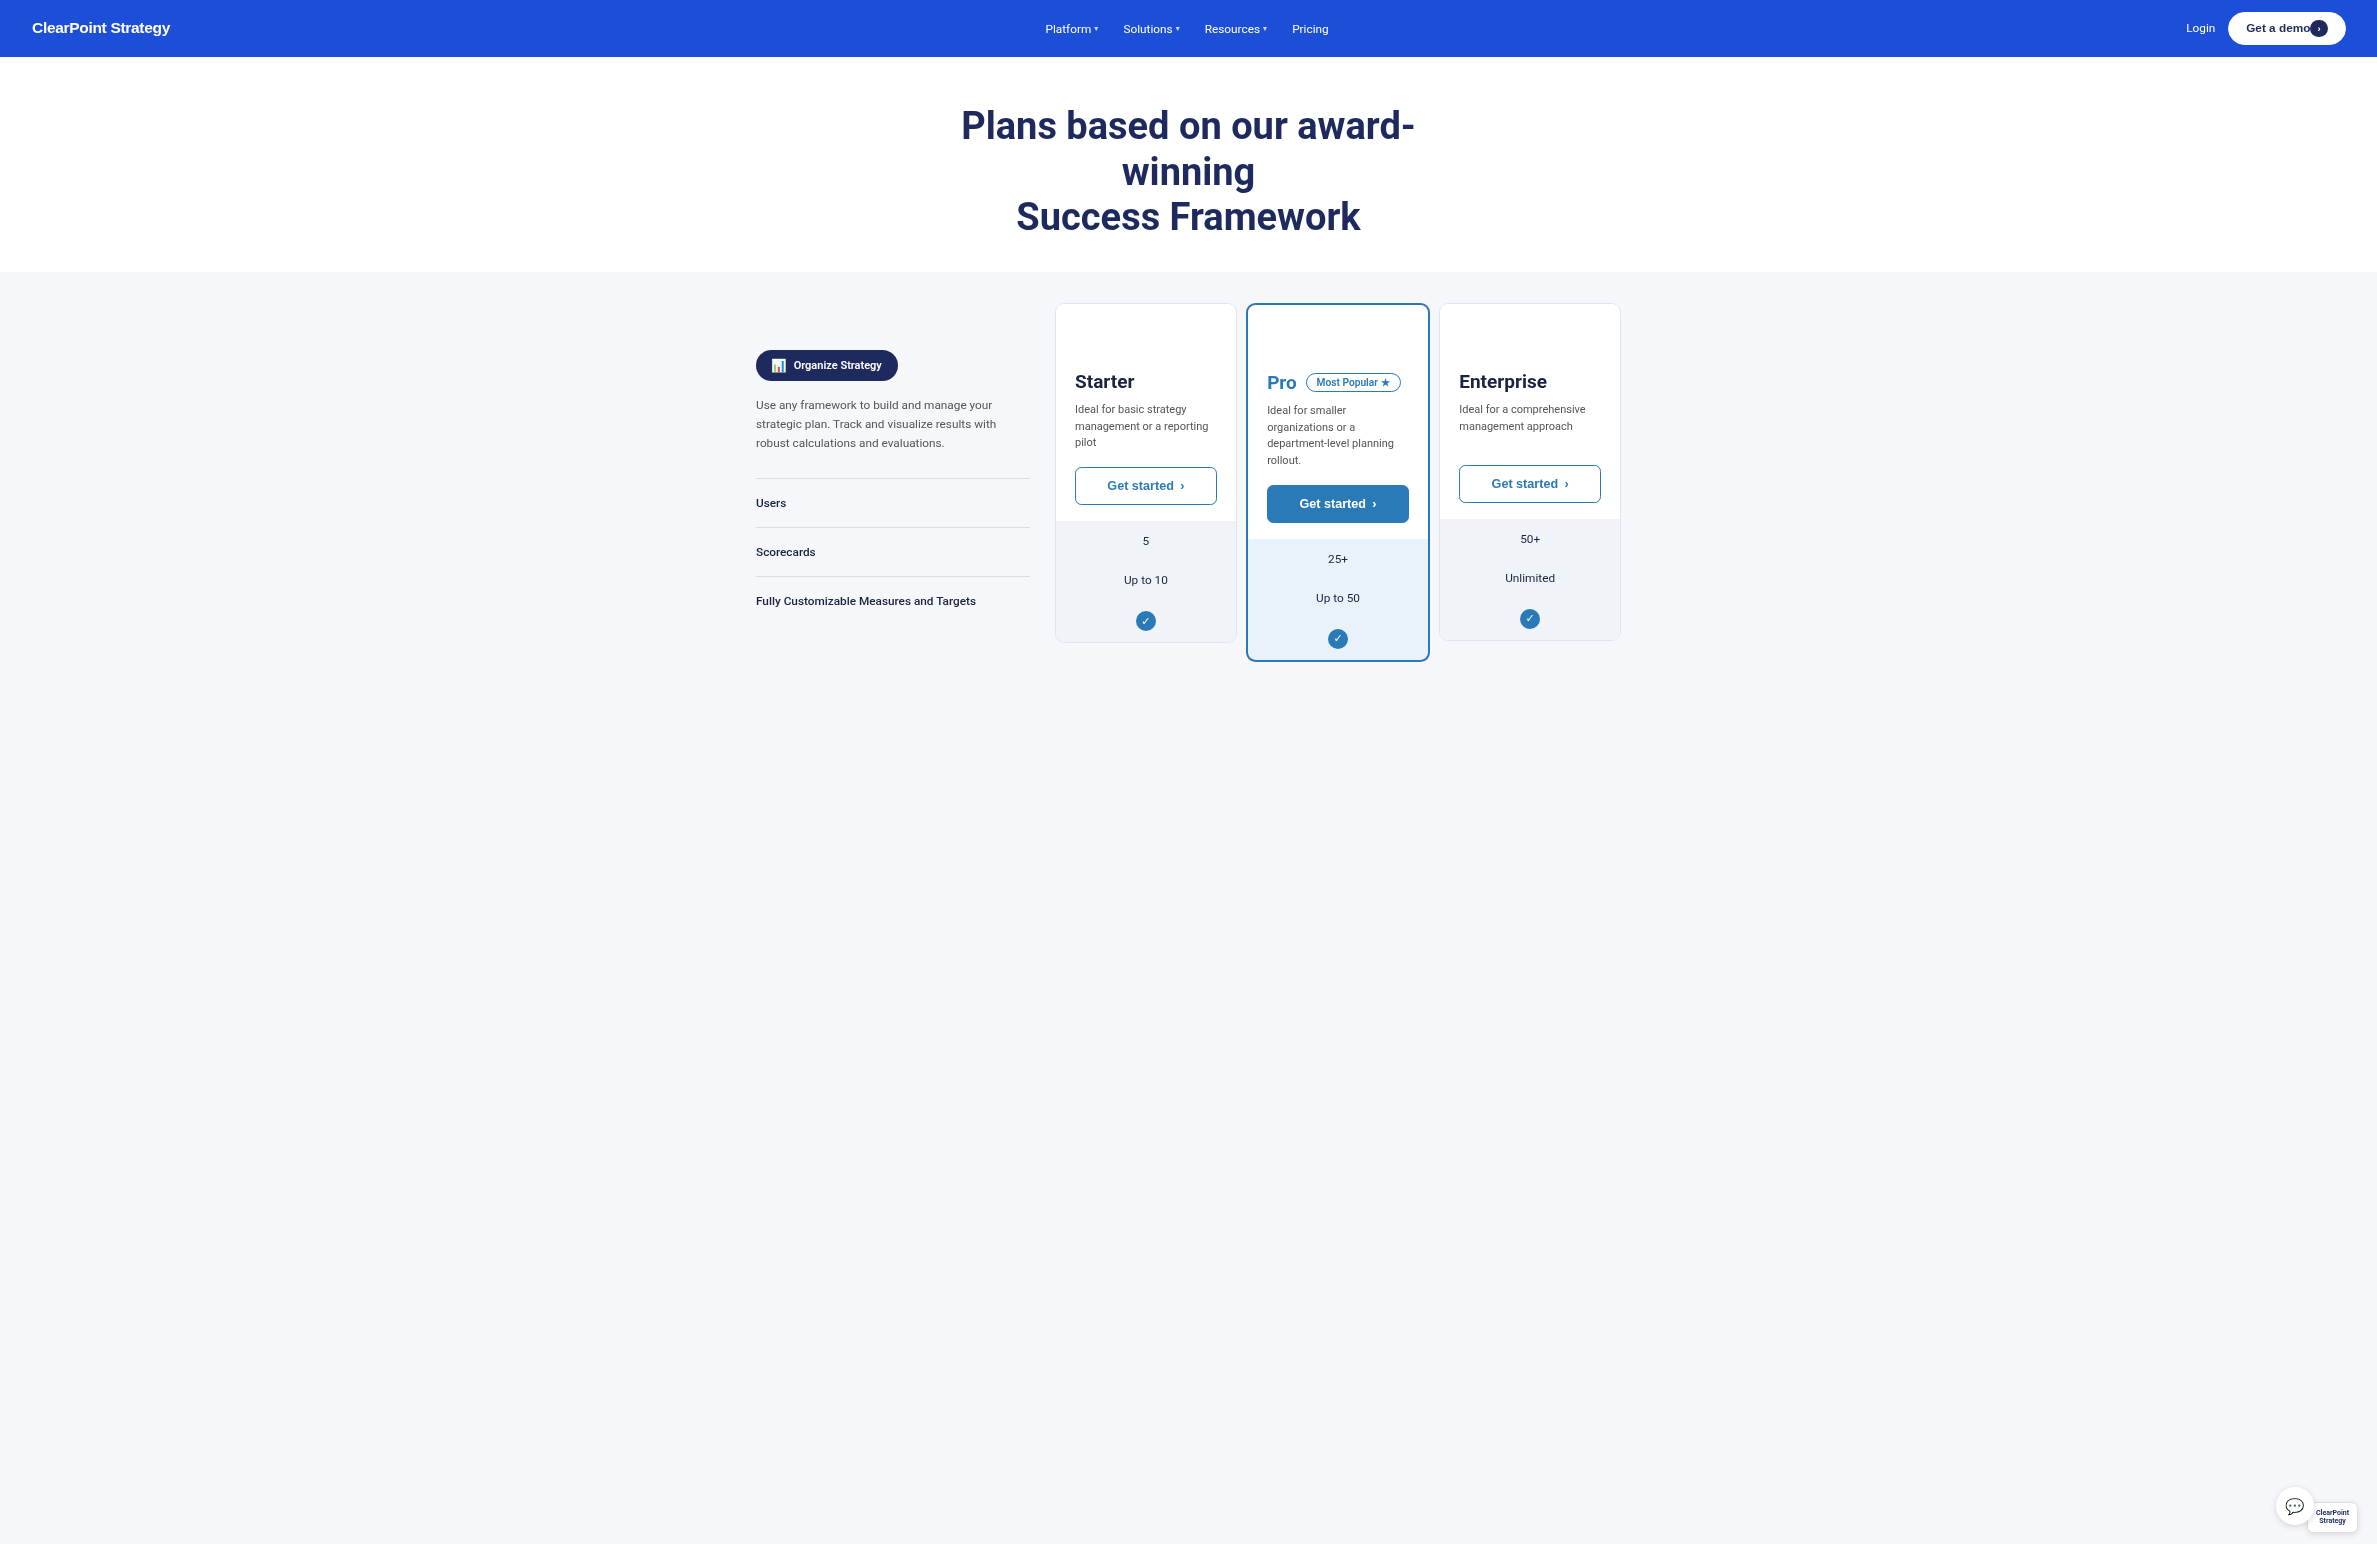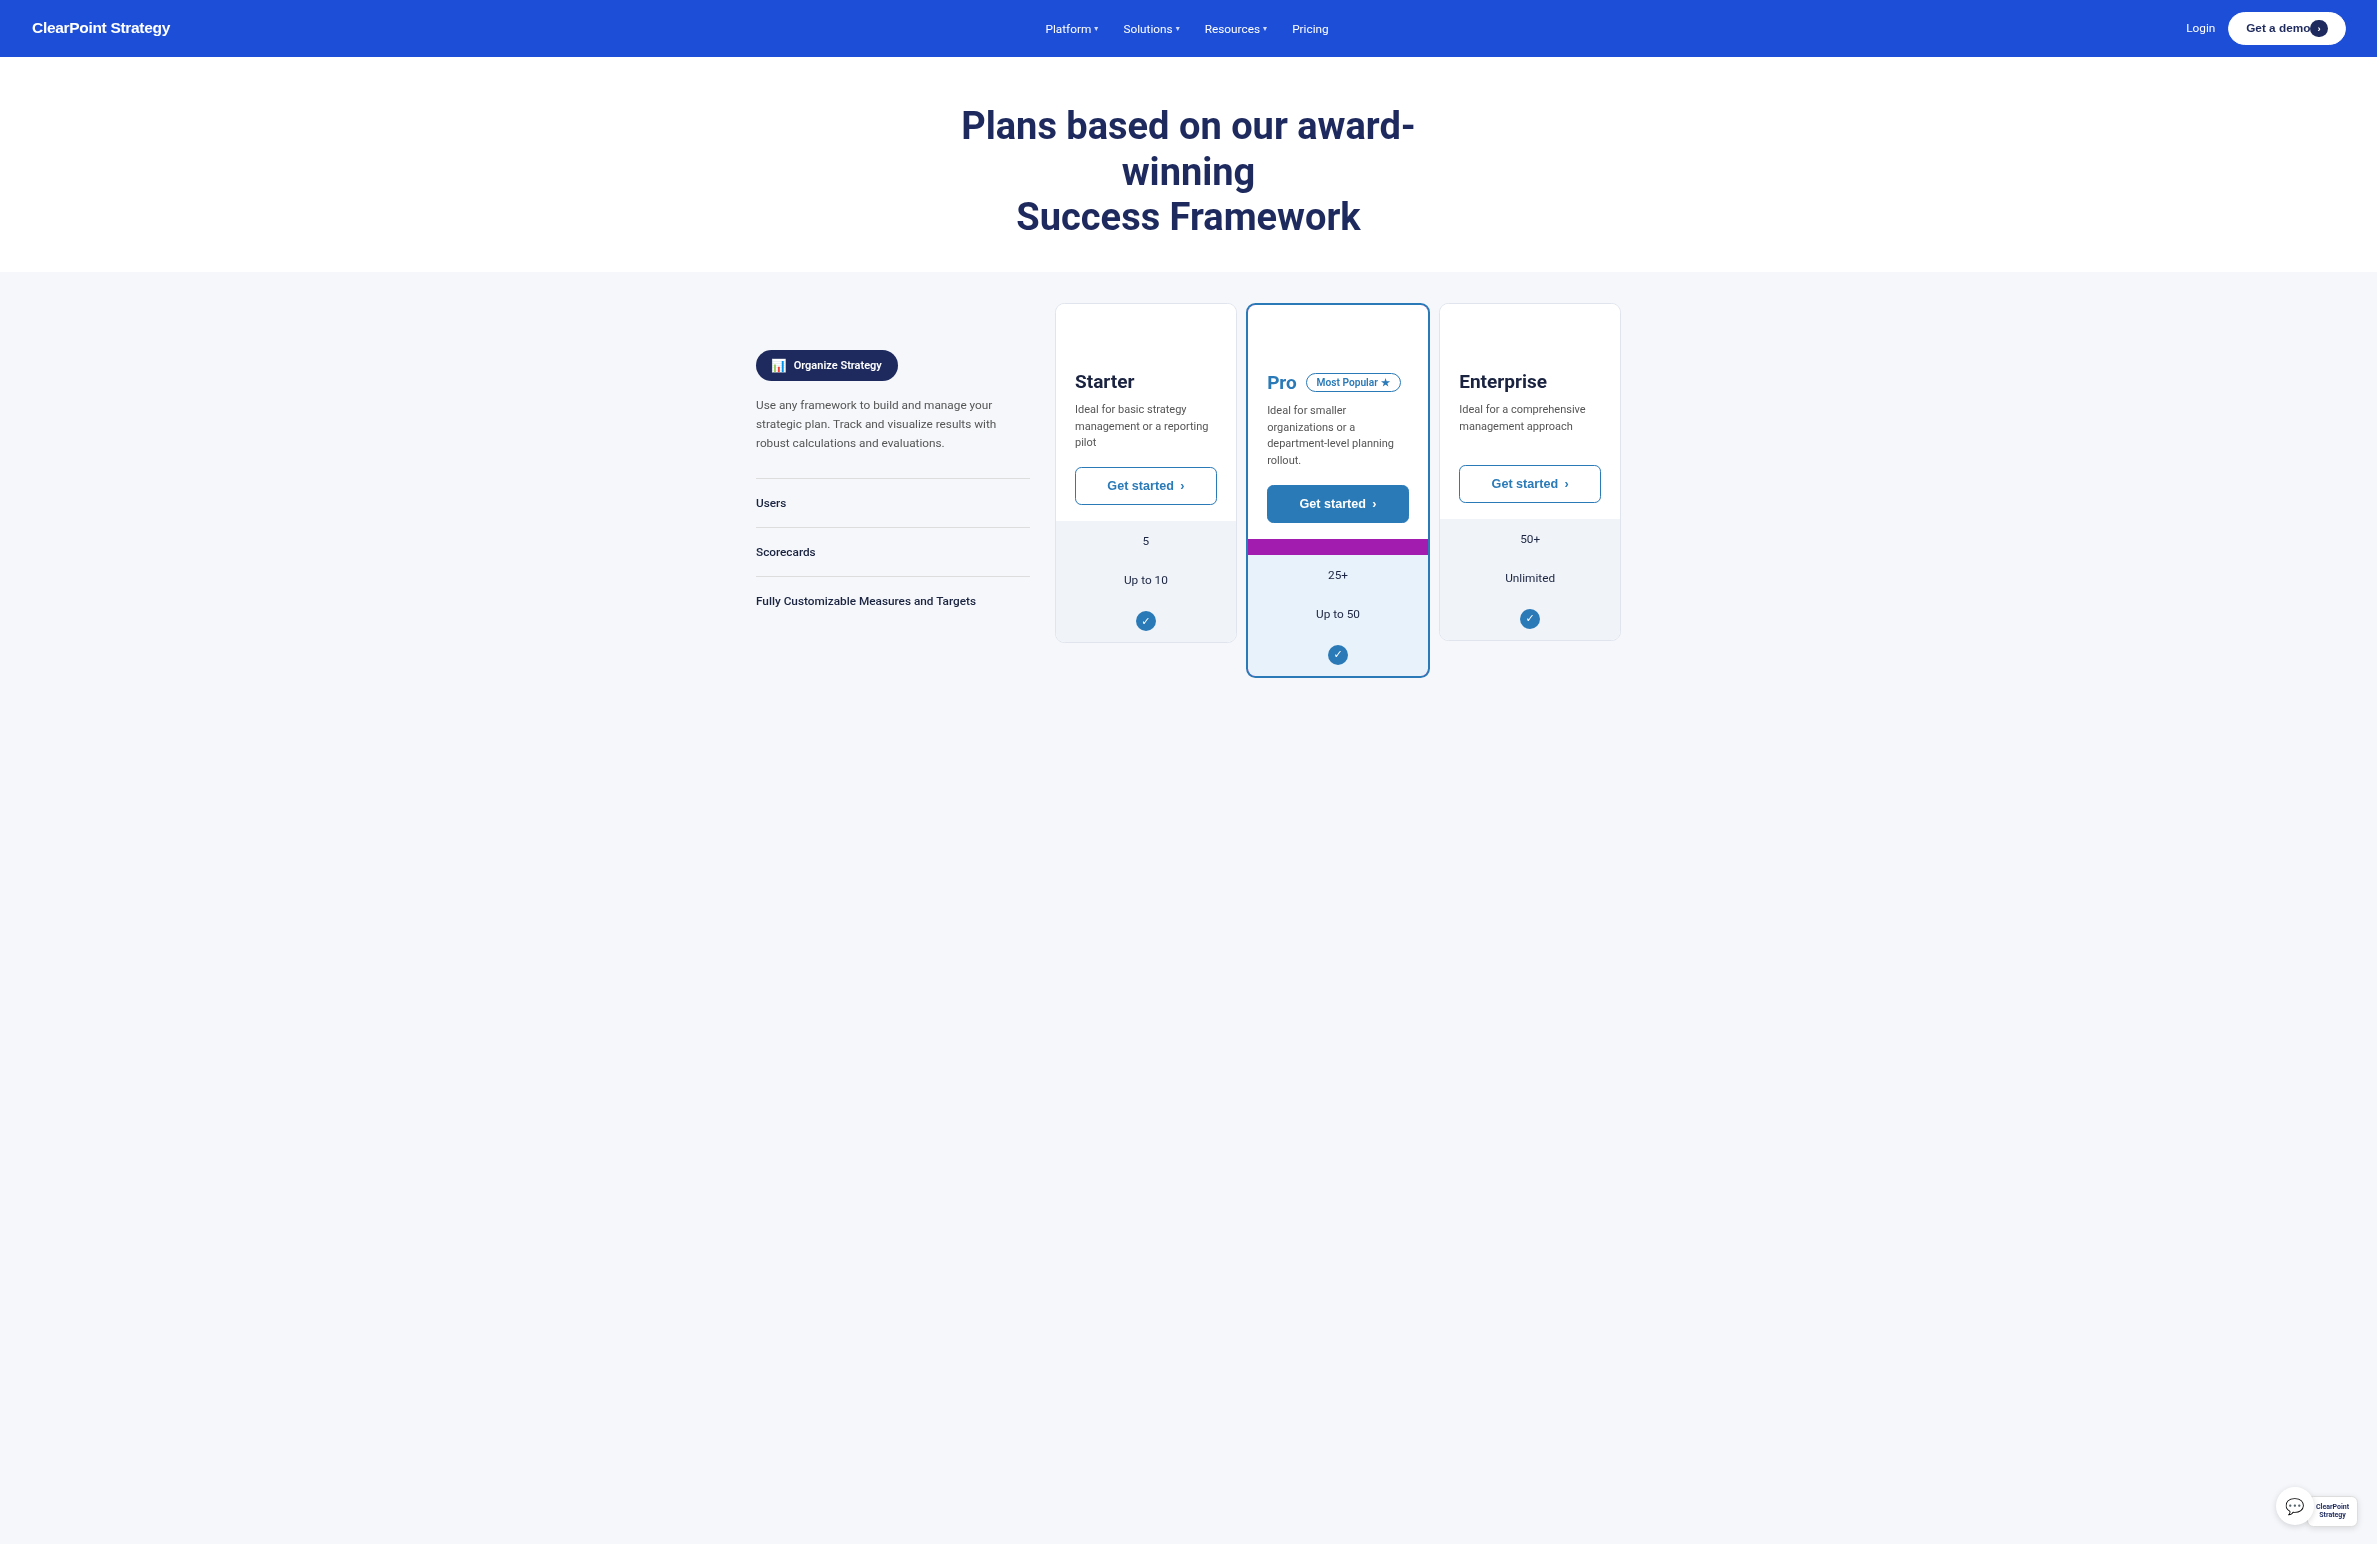--- a/index.html
+++ b/index.html
@@ -173,21 +173,20 @@
       border-radius: 9.4px;
       overflow: hidden;
       background: #fff;
       border: 1.2px solid #e0e4ed;
       display: flex;
       flex-direction: column;
     }
     .plan-col.pro {
       border: 2px solid #2a7ab8;
       background: #a21caf;
-      gap: 16px;
     }
 
     
     .plan-header {
       padding: 22px 19px 15.7px;
       background: #fff;
     }
     .plan-col.pro .plan-header {
       background: #fff;
     }
@@ -283,21 +282,21 @@
       align-items: center;
       justify-content: center;
       color: #fff;
       font-size: 11px;
       margin: 0 auto;
     }
 
     
     .bottom-logo {
       position: fixed;
-      bottom: 17px;
+      bottom: 11px;
       right: 19px;
       background: #fff;
       border: 0.8px solid #ddd;
       border-radius: 6.3px;
       padding: 6.3px 7.9px;
       font-size: 7.9px;
       color: #1e2a5e;
       font-weight: 700;
       line-height: 1.2;
       text-align: center;

